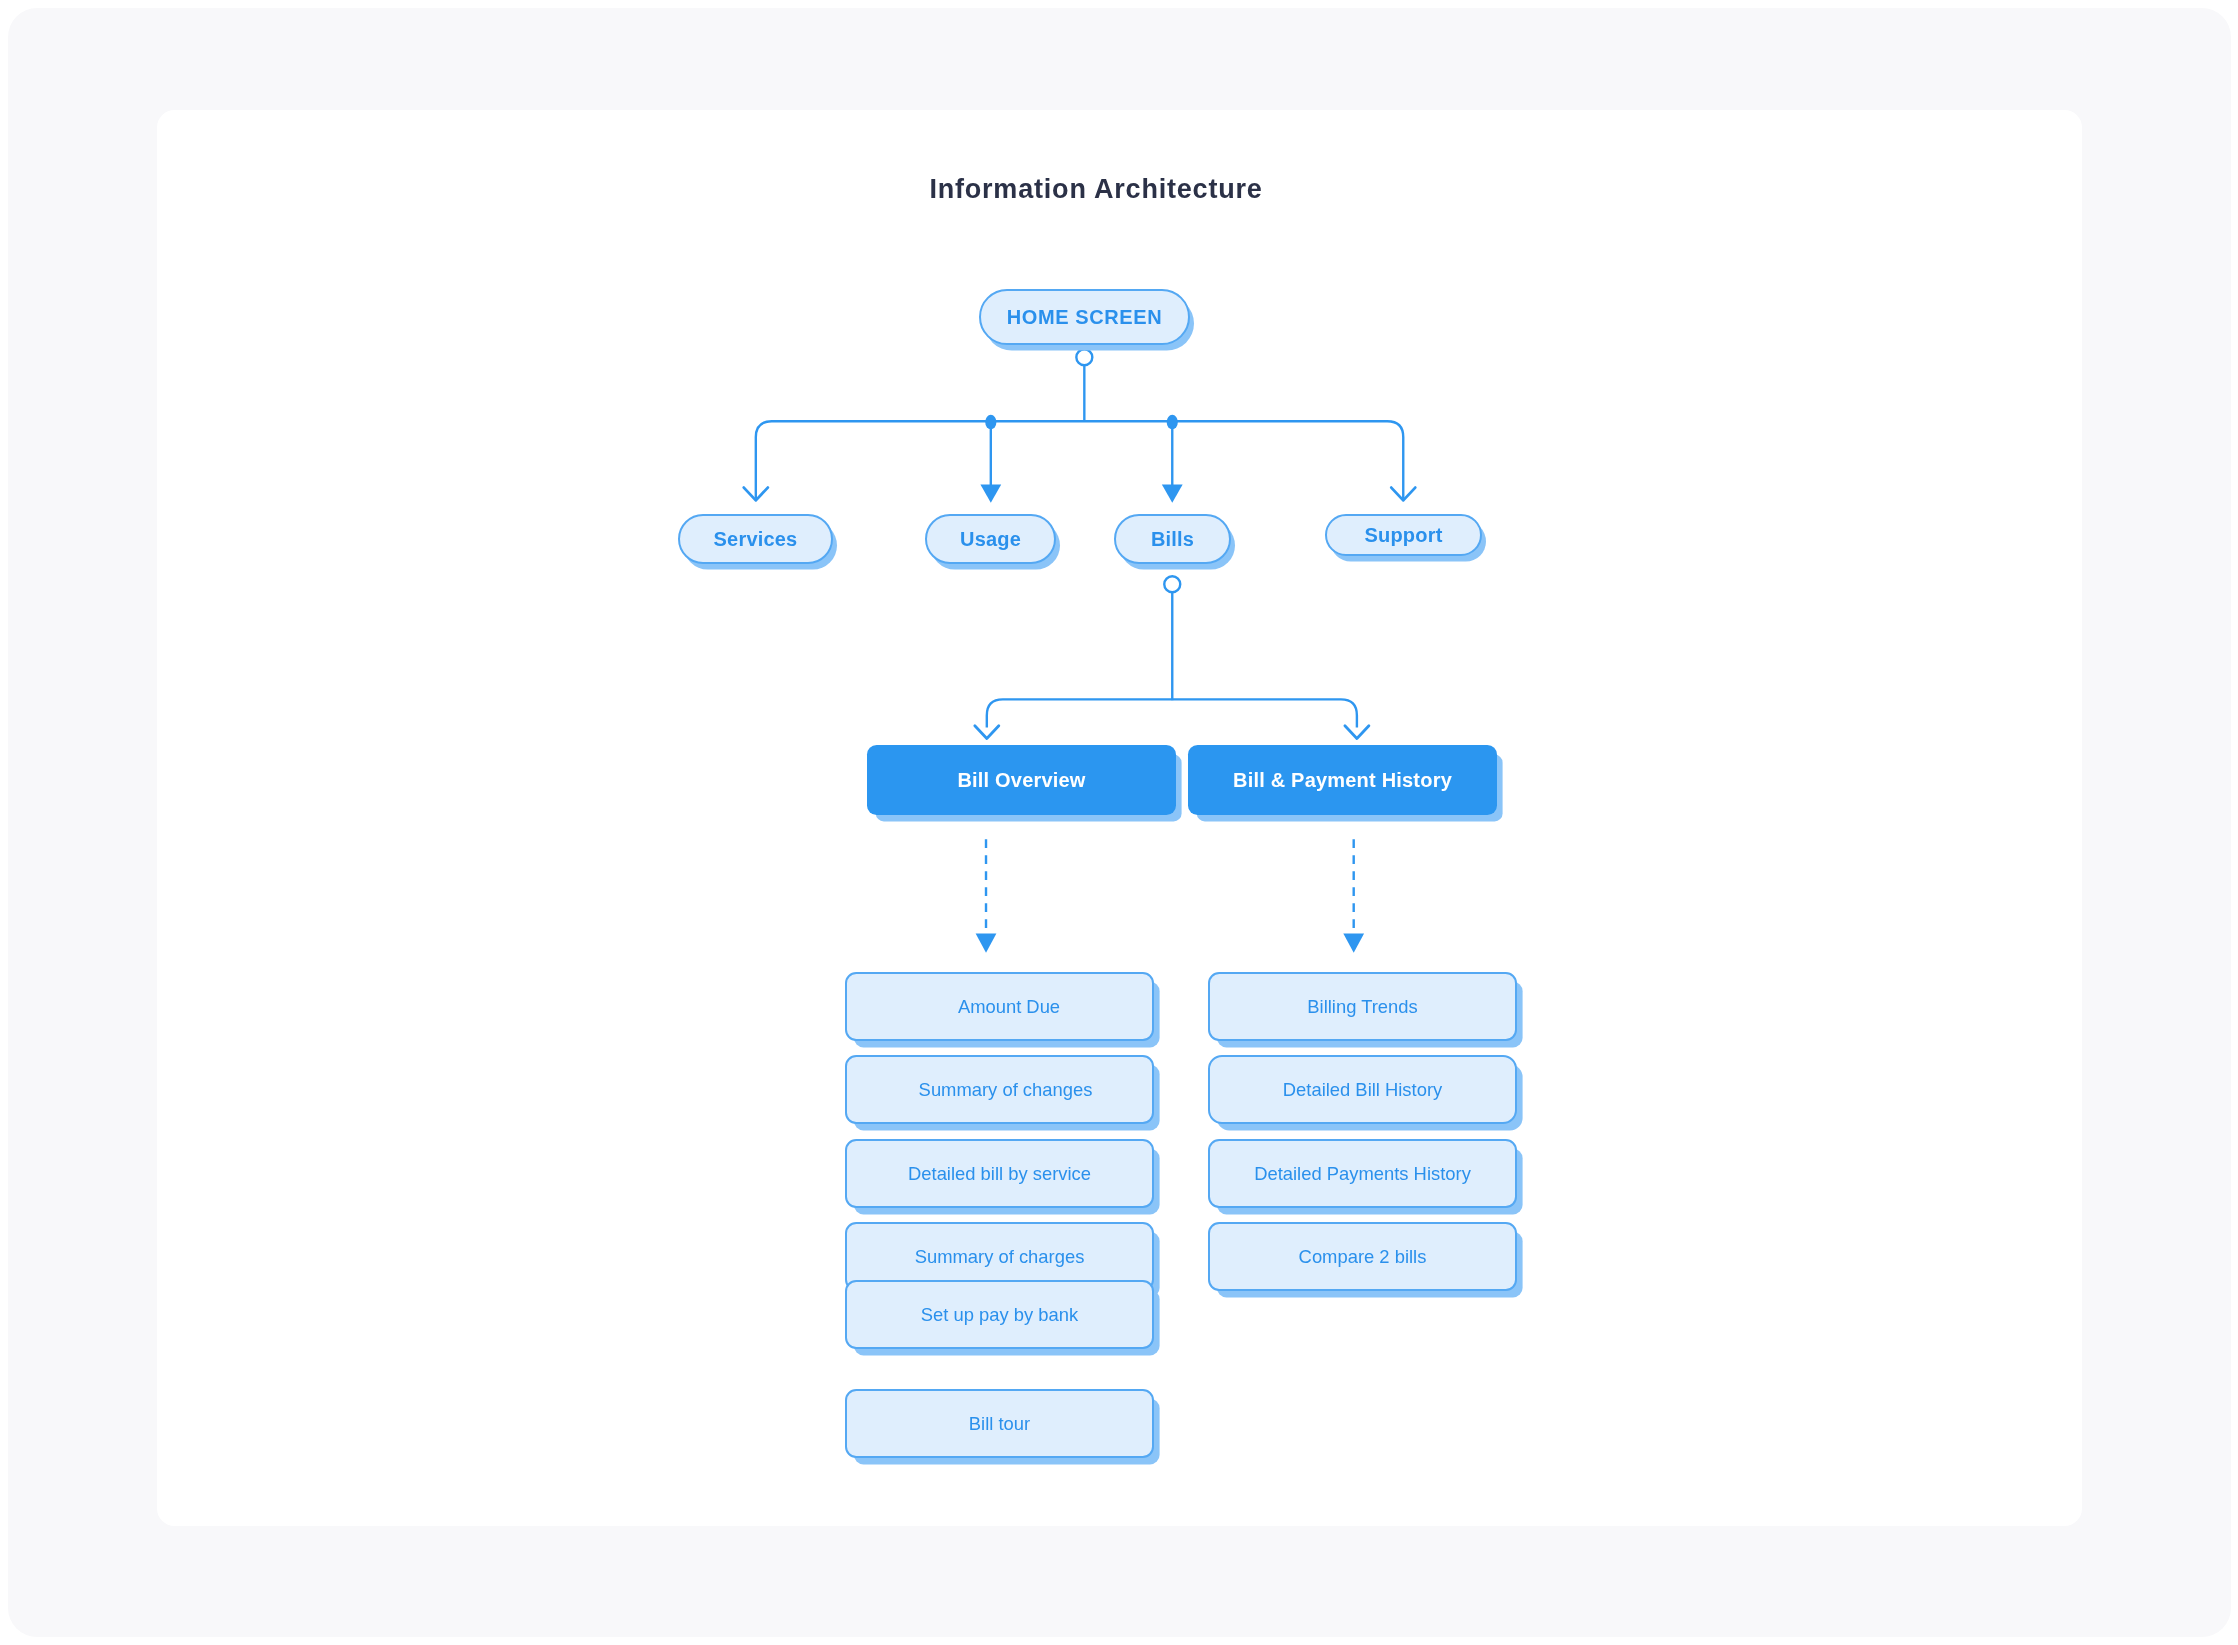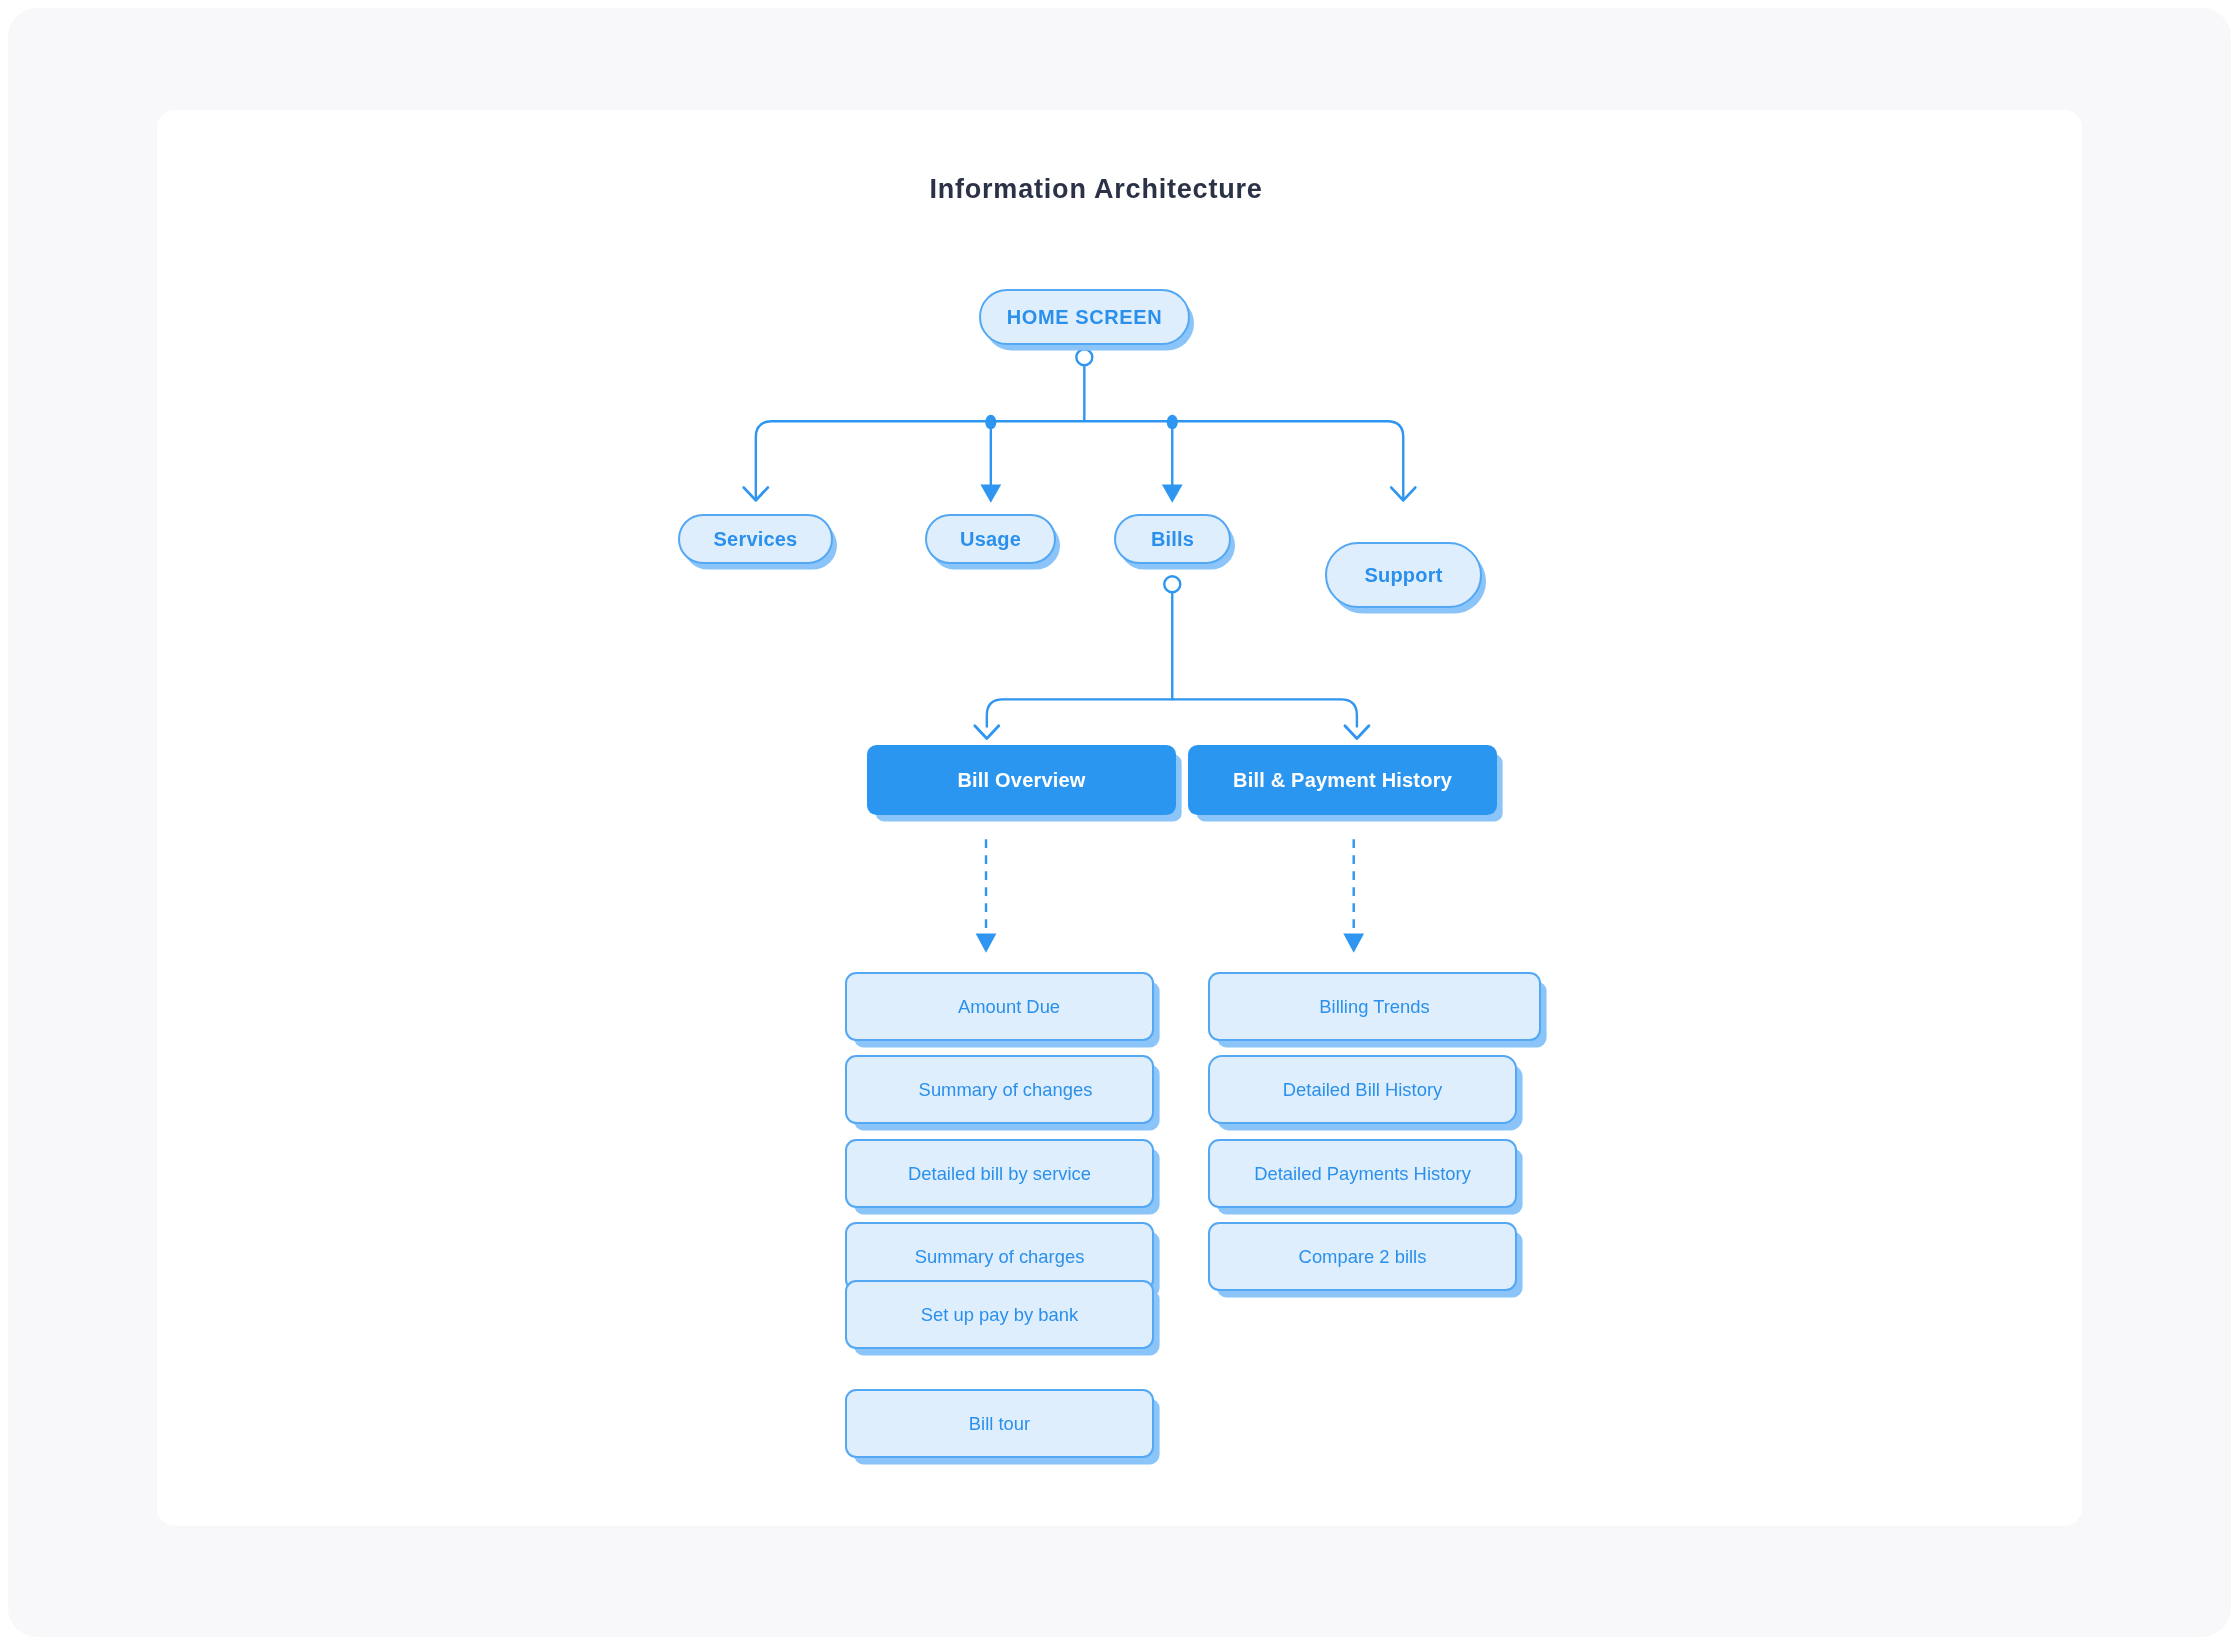--- a/index.html
+++ b/index.html
@@ -78,30 +78,30 @@
       <line class="dash" x1="1693" y1="1050" x2="1693" y2="1166"></line>
       <path class="fl" d="M1693,1192 L1680,1168 L1706,1168 Z"></path>
     </g>
   </svg>
 
   <div class="node pill root" style="left:979px;top:289px;width:211px;height:56px;">HOME SCREEN</div>
 
   <div class="node pill" style="left:678px;top:514px;width:155px;height:50px;">Services</div>
   <div class="node pill" style="left:925px;top:514px;width:131px;height:50px;">Usage</div>
   <div class="node pill" style="left:1114px;top:514px;width:117px;height:50px;">Bills</div>
-  <div class="node pill" style="left:1325px;top:514px;width:157px;height:66px;margin-top:28px;">Support</div>
+  <div class="node pill" style="left:1325px;top:514px;width:157px;height:42px;">Support</div>
 
   <div class="node btn" style="left:846px;top:745px;width:309px;height:70px;margin-left:21px;">Bill Overview</div>
   <div class="node btn" style="left:1188px;top:745px;width:309px;height:70px;">Bill &amp; Payment History</div>
 
   <div class="node box" style="left:845px;top:972px;width:309px;height:69px;padding-left:19px;">Amount Due</div>
   <div class="node box" style="left:845px;top:1055px;width:309px;height:69px;padding-left:12px;">Summary of changes</div>
   <div class="node box" style="left:845px;top:1139px;width:309px;height:69px;">Detailed bill by service</div>
   <div class="node box" style="left:845px;top:1222px;width:309px;height:69px;">Summary of charges</div>
   <div class="node box" style="left:845px;top:1280px;width:309px;height:69px;">Set up pay by bank</div>
   <div class="node box" style="left:845px;top:1389px;width:309px;height:69px;">Bill tour</div>
 
-  <div class="node box" style="left:1208px;top:972px;width:333px;height:69px;">Billing Trends</div>
+  <div class="node box" style="left:1208px;top:972px;width:309px;height:69px;">Billing Trends</div>
   <div class="node box" style="left:1208px;top:1055px;width:309px;height:69px;border-radius:14px;">Detailed Bill History</div>
   <div class="node box" style="left:1208px;top:1139px;width:309px;height:69px;">Detailed Payments History</div>
   <div class="node box" style="left:1208px;top:1222px;width:309px;height:69px;">Compare 2 bills</div>
 </div>
 
 
 </body></html>

